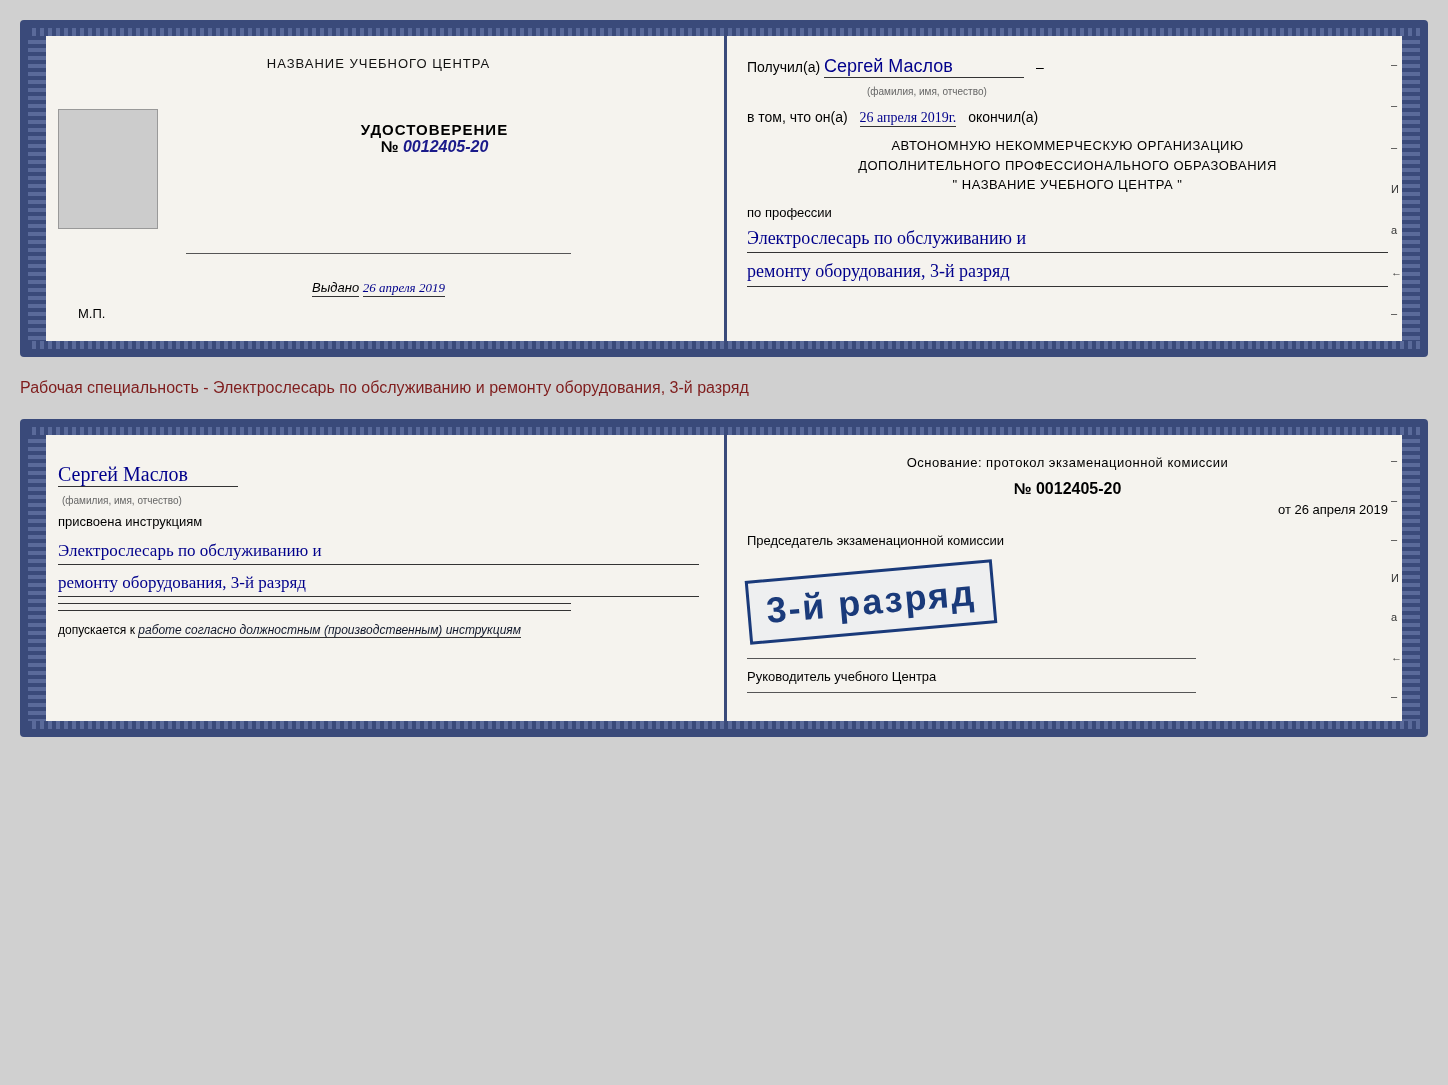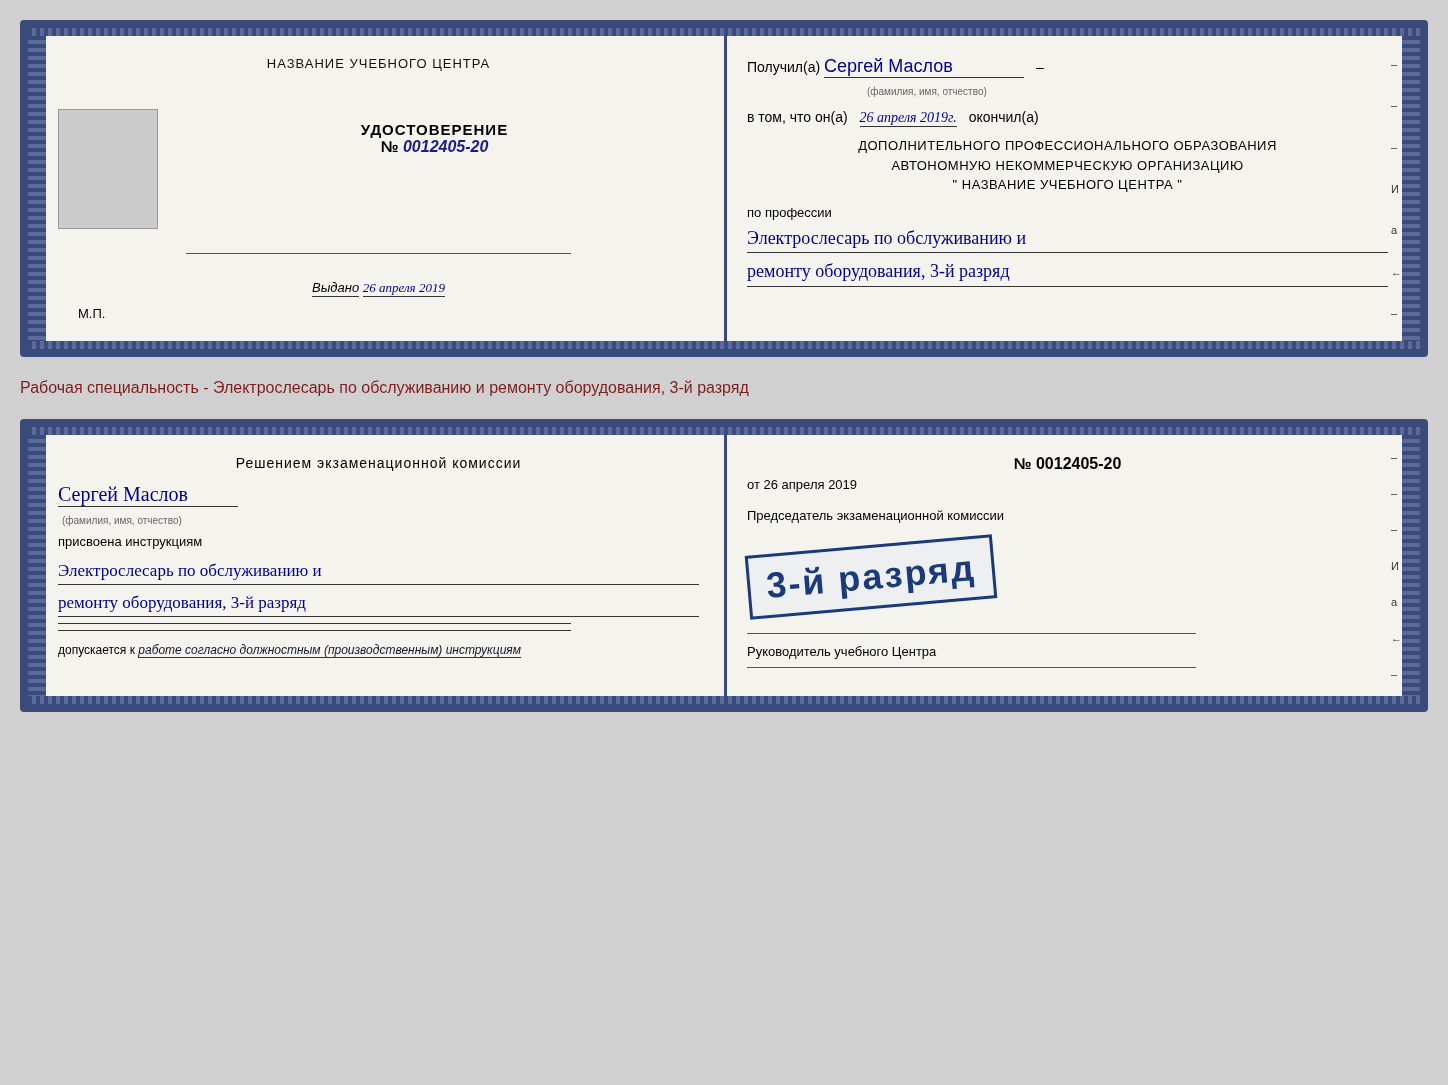--- a/index.html
+++ b/index.html
@@ -160,21 +160,20 @@
 
     .in-that-line {
       font-size: 14px;
       margin: 10px 0;
       font-family: Arial, sans-serif;
     }
 
     .date-handwritten {
       font-family: 'Comic Sans MS', cursive;
       color: #00008b;
-      font-style: italic;
       border-bottom: 1px solid #333;
       padding-bottom: 1px;
     }
 
     .org-block {
       font-size: 13px;
       text-align: center;
       line-height: 1.5;
       margin: 10px 0;
       font-family: Arial, sans-serif;
@@ -280,21 +279,21 @@
       font-size: 16px;
       font-weight: bold;
       font-family: Arial, sans-serif;
       text-align: center;
       margin-bottom: 4px;
     }
 
     .protocol-date {
       font-size: 13px;
       font-family: Arial, sans-serif;
-      text-align: left;
+      text-align: right;
       margin-bottom: 16px;
     }
 
     .chairman-text {
       font-size: 13px;
       font-family: Arial, sans-serif;
       margin: 6px 0;
     }
 
     
@@ -394,22 +393,22 @@
       </div>
       <div style="font-size:10px; color:#666; font-family:Arial,sans-serif; margin-left:120px; margin-top:0;">(фамилия, имя, отчество)</div>
 
       <div class="in-that-line" style="margin-top:12px;">
         <span>в том, что он(а)</span>
         <span class="date-handwritten" style="margin:0 8px;">26 апреля 2019г.</span>
         <span>окончил(а)</span>
       </div>
 
       <div class="org-block" style="margin-top:10px;">
+        <div>АВТОНОМНУЮ НЕКОММЕРЧЕСКУЮ ОРГАНИЗАЦИЮ</div>
         <div>ДОПОЛНИТЕЛЬНОГО ПРОФЕССИОНАЛЬНОГО ОБРАЗОВАНИЯ</div>
-        <div>АВТОНОМНУЮ НЕКОММЕРЧЕСКУЮ ОРГАНИЗАЦИЮ</div>
         <div>"   НАЗВАНИЕ УЧЕБНОГО ЦЕНТРА   "</div>
       </div>
 
       <div class="profession-label" style="margin-top:10px;">по профессии</div>
       <div style="margin-top:4px;">
         <span class="profession-handwritten">Электрослесарь по обслуживанию и</span>
         <span class="profession-handwritten">ремонту оборудования, 3-й разряд</span>
       </div>
     </div>
 
@@ -425,21 +424,20 @@
     </div>
   </div>
 
   <div class="label-between">Рабочая специальность - Электрослесарь по обслуживанию и ремонту оборудования, 3-й разряд</div>
 
   <div class="cert-card bottom-card">
     <div class="top-border-pattern" style="position:absolute;top:0;left:0;right:0;height:8px;z-index:2;"></div>
     <div class="bottom-border-pattern" style="position:absolute;bottom:0;left:0;right:0;height:8px;z-index:2;"></div>
 
     <div class="cert-left" style="padding-top:28px; padding-bottom:28px;">
-      <div class="decision-title">Решением экзаменационной  комиссии</div>
 
       <div style="margin: 8px 0;">
         <span class="person-name-bottom">Сергей Маслов</span>
       </div>
       <div style="font-size:10px; color:#666; font-family:Arial,sans-serif; margin-top:0; margin-left:4px;">(фамилия, имя, отчество)</div>
 
       <div class="assigned-text">присвоена инструкциям</div>
 
       <div style="margin-top:4px;">
         <span class="qualification-handwritten">Электрослесарь по обслуживанию и</span>
@@ -449,20 +447,21 @@
       <div class="signature-line"></div>
       <div class="signature-line"></div>
 
       <div class="allowed-text">
         <span>допускается к</span>
         <span class="allowed-italic">работе согласно должностным (производственным) инструкциям</span>
       </div>
     </div>
 
     <div class="cert-right" style="padding-top:28px; padding-bottom:28px; padding-right:32px;">
+      <div class="basis-text">Основание: протокол экзаменационной  комиссии</div>
 
       <div class="protocol-number">
         <span>№</span>
         <span>0012405-20</span>
       </div>
 
       <div class="protocol-date">
         <span>от</span>
         <span>26 апреля 2019</span>
       </div>

